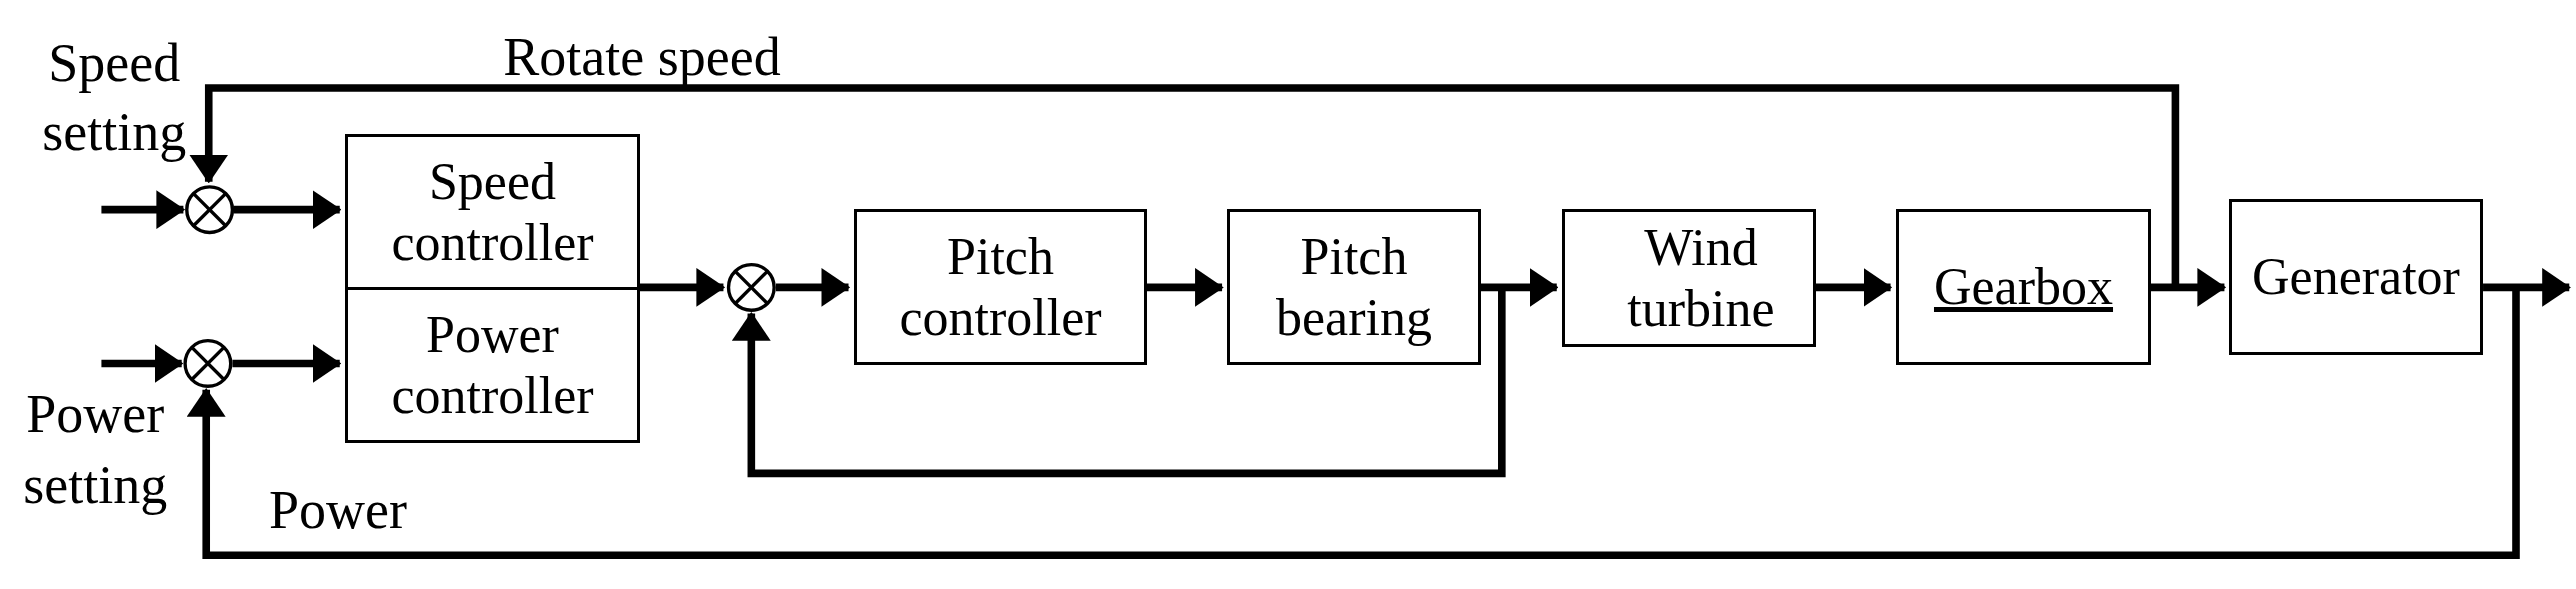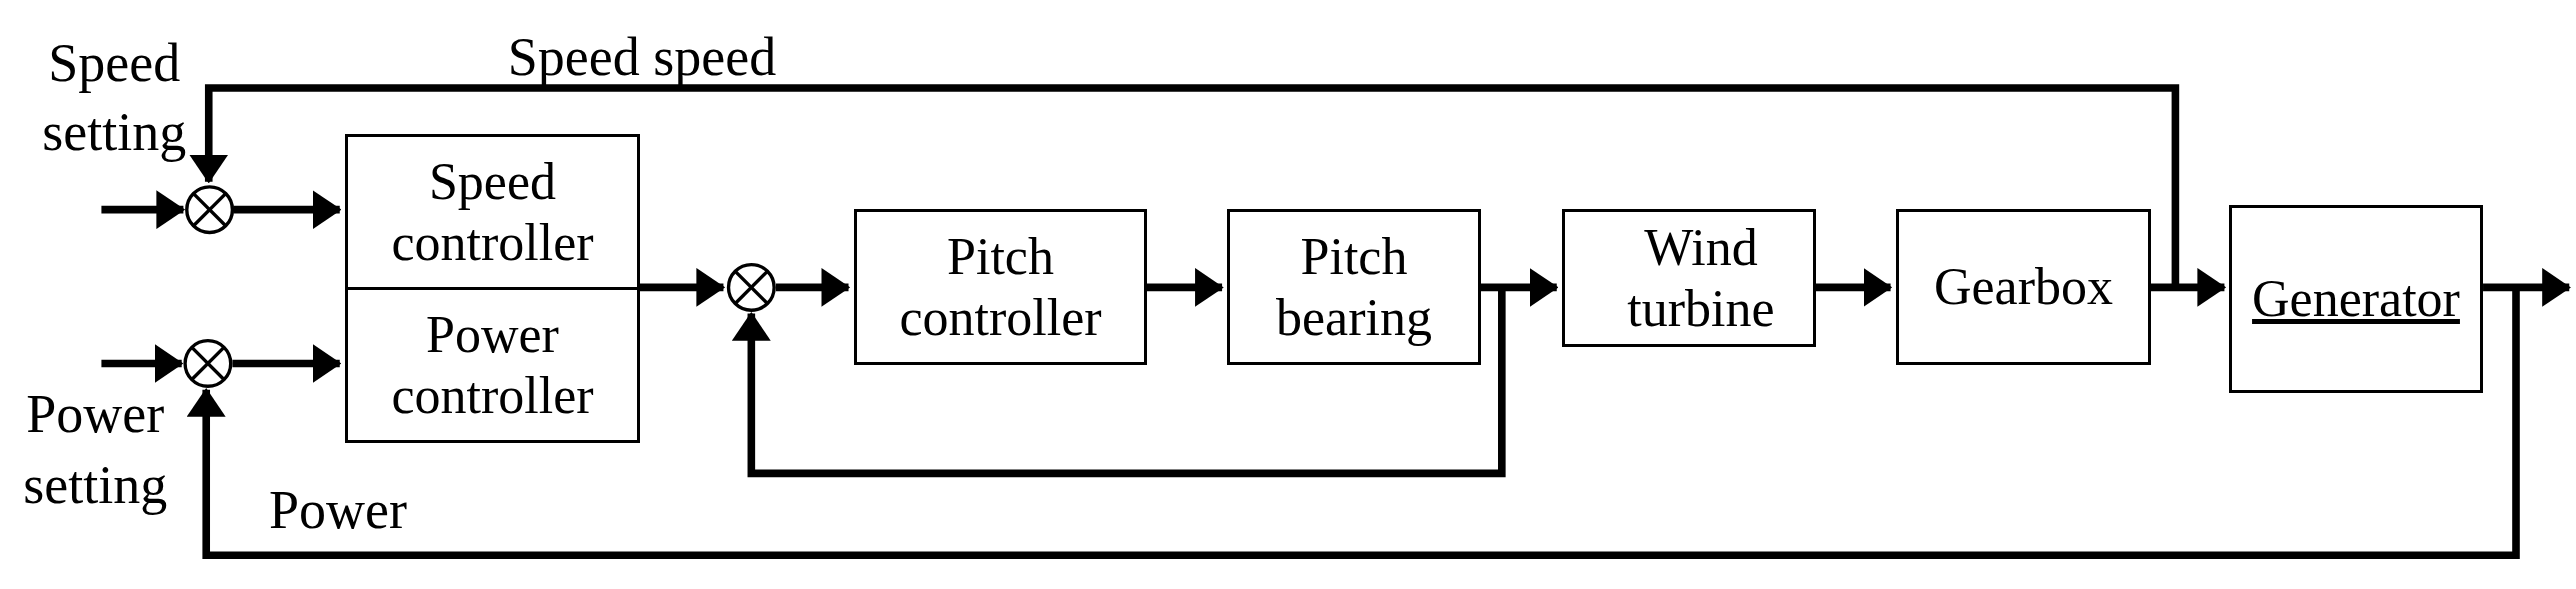--- a/index.html
+++ b/index.html
@@ -132,32 +132,32 @@
 controller</span>
   </div>
   <div class="block" style="left:1227px; top:209px; width:254px; height:156px;">
     <span>Pitch
 bearing</span>
   </div>
   <div class="block" style="left:1562px; top:209px; width:254px; height:138px;padding-left:24px;">
     <span>Wind
 turbine</span>
   </div>
-  <div class="block" style="left:1896px; top:209px; width:255px; height:156px;">
+  <div class="block" style="left:1896px; top:209px; width:255px; height:156px;text-decoration:underline;">
     <span>Gearbox</span>
   </div>
-  <div class="block" style="left:2229px; top:205px; width:254px; height:188px;text-decoration:underline;">
+  <div class="block" style="left:2229px; top:199px; width:254px; height:156px;">
     <span>Generator</span>
   </div>
 
   <div class="freelabel center" style="left:12.7px; top:29px; width:203px; line-height:69px;">Speed
 setting</div>
 
   <div class="freelabel center" style="left:4.2px; top:379px; width:182px; line-height:71px;">Power
 setting</div>
 
-  <div class="freelabel center" style="left:473px; top:22px; width:338px;">Speed speed</div>
+  <div class="freelabel center" style="left:473px; top:22px; width:338px;">Rotate speed</div>
 
 
   <div class="freelabel" style="left:269px; top:475px; width:169px;">Power</div>
 
 </div>
 
 
 </body></html>

